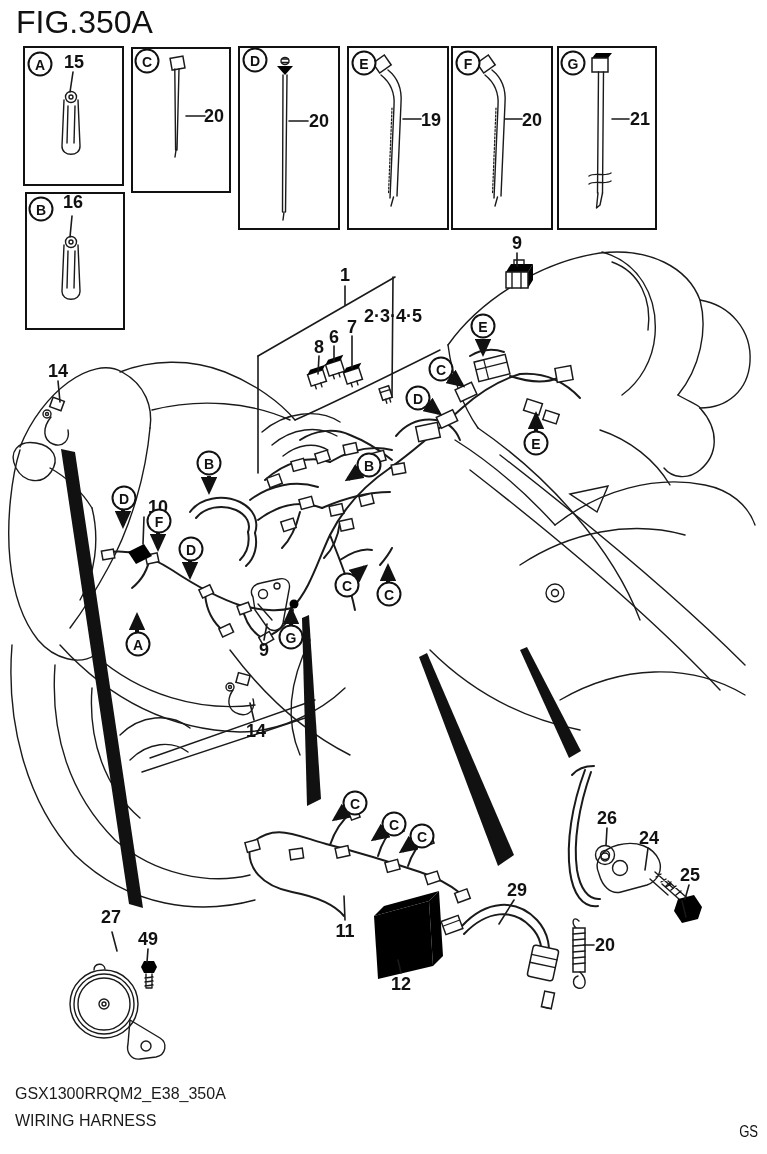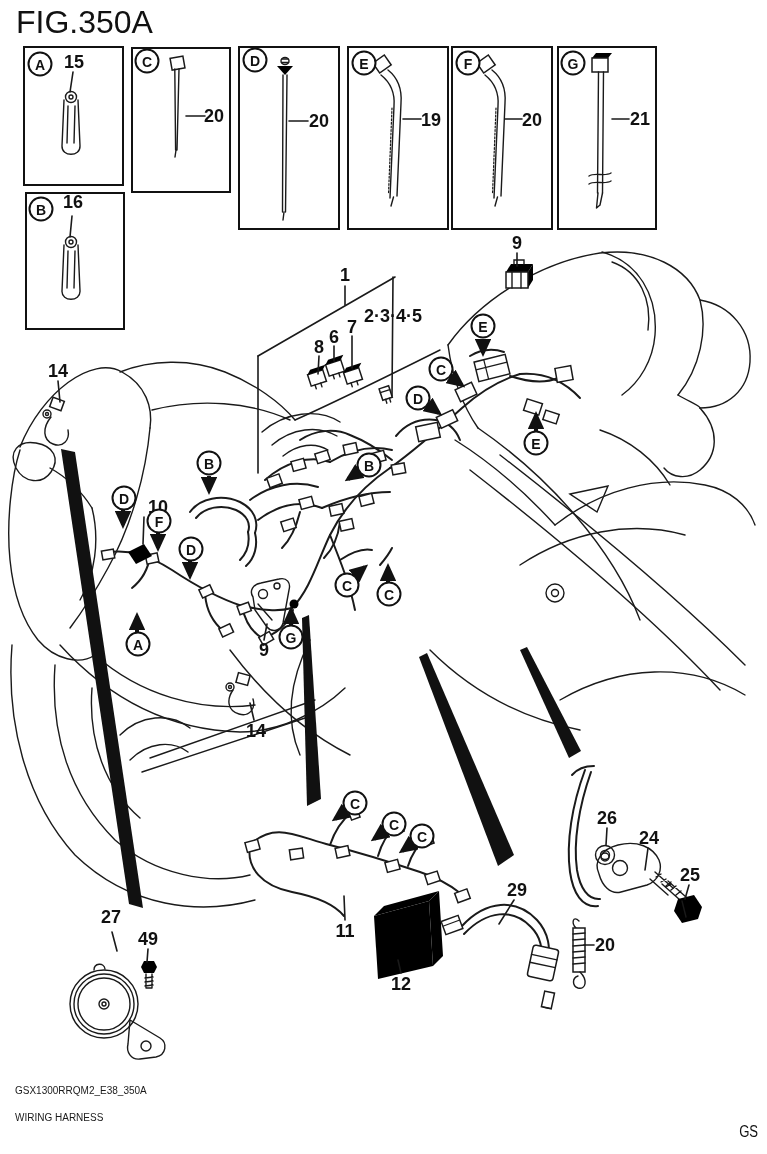--- a/index.html
+++ b/index.html
@@ -7,21 +7,21 @@
         font-family:"Liberation Sans",sans-serif;color:#111;}
   #art{position:absolute;left:0;top:0;z-index:1;}
   .layer{position:absolute;left:0;top:0;width:100%;height:100%;z-index:2;}
   .title{position:absolute;left:8px;top:4px;font-size:32px;letter-spacing:0;color:#111;margin-left:8px;}
   .lbox{position:absolute;border:2px solid #111;background:transparent;}
   .num{position:absolute;transform:translate(-50%,-50%);font-size:18px;font-weight:bold;
        white-space:nowrap;color:#111;}
   .circ{position:absolute;width:21px;height:21px;border:2.4px solid #111;border-radius:50%;
         background:#fff;display:flex;align-items:center;justify-content:center;
         font-size:14px;font-weight:bold;transform:translate(-50%,-50%);line-height:1;}
-  .foot{position:absolute;font-size:10px;color:#1a1a1a;}
+  .foot{position:absolute;font-size:16px;color:#1a1a1a;}
   .pagemark{position:absolute;font-size:16px;color:#111;transform:scaleX(.82);transform-origin:right;}
   
   .ln path,.ln circle,.ln ellipse{fill:none;stroke:#1a1a1a;stroke-width:1.4;stroke-linecap:round;}
   .hn path{fill:none;stroke:#1a1a1a;stroke-width:2;stroke-linecap:round;}
   rect.cn{fill:#fff;stroke:#1a1a1a;stroke-width:1.5;}
   .wedge{fill:#111;stroke:none;}
   .ldr line,.ldr path{stroke:#1a1a1a;stroke-width:1.6;fill:none;stroke-linecap:round;}
   .arrows line{stroke:#111;stroke-width:4;}
 </style>
 </head>

